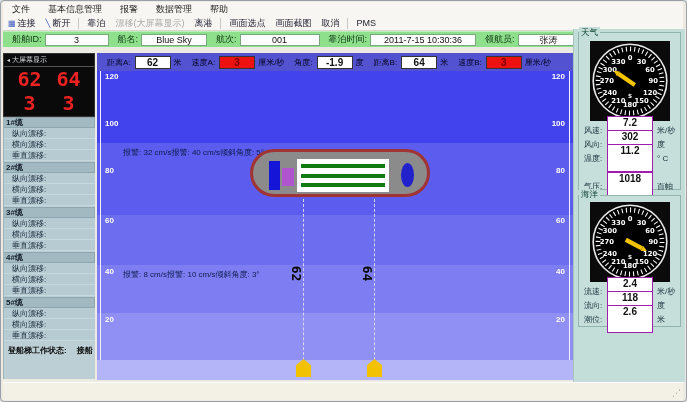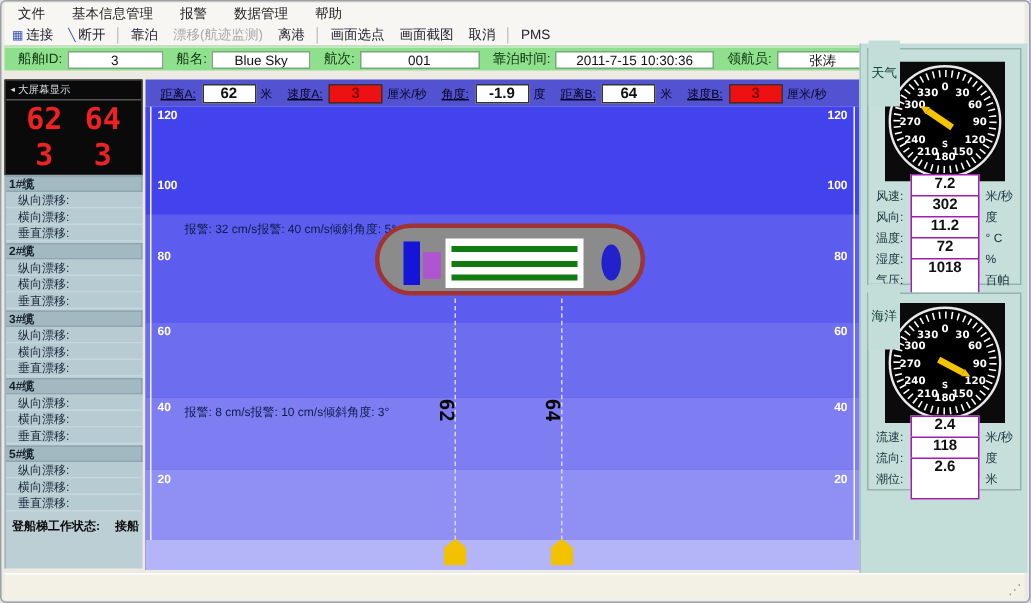--- a/index.html
+++ b/index.html
@@ -29,21 +29,21 @@
   
   .sidebar{left:2px;top:116px;width:92px;height:262px;background:#bccfd5;border-left:1px solid #9fb2b8;}
   .grp{height:45px;}
   .grp-h{height:11px;background:#a3b9c1;border:1px solid #8ea6af;border-left:none;font-size:8px;line-height:10px;padding-left:2px;color:#15202c;font-weight:bold;}
   .grp-i{height:11px;font-size:8px;line-height:11px;padding-left:8px;color:#1a2a3a;background:#b7cbd2;border-bottom:1px solid #c7d8dd;}
   .gangway{margin-top:3px;font-size:8px;font-weight:bold;color:#0a0a0a;padding-left:4px;}
   .gangway b{margin-left:10px;}
 
   
   .params{left:96px;top:52px;width:476px;height:18px;background:#5353d2;display:flex;align-items:center;font-size:8px;color:#04041e;}
-  .p-label{margin-left:10px;margin-right:4px;text-decoration:underline;}
+  .p-label{margin-left:10px;margin-right:4px;}
   .p-box{width:36px;height:13px;background:#fff;border:1px solid #333;font-size:10px;font-weight:bold;text-align:center;line-height:12px;color:#111;}
   .p-box.alarm{background:#ee1111;color:#7a0000;}
   .p-unit{margin-left:3px;}
 
   
   .chart{left:96px;top:70px;width:476px;height:309px;overflow:hidden;background:#4343ed;}
   .band{position:absolute;left:0;right:0;}
   .axisline{position:absolute;top:0;bottom:20px;width:1px;background:#f2f2f2;}
   .axlbl{position:absolute;color:#fff;font-size:8px;font-weight:bold;}
   .alarmrow{position:absolute;left:26px;display:flex;font-size:8px;color:#0d1c4a;white-space:nowrap;}
@@ -52,21 +52,21 @@
   .ship-purple{position:absolute;left:29px;top:16px;width:12px;height:18px;background:#b055d0;}
   .ship-hold{position:absolute;left:44px;top:7px;width:92px;height:33px;background:#fff;display:flex;flex-direction:column;justify-content:space-evenly;padding:0 4px;}
   .ship-bar{height:4px;background:#117a11;}
   .ship-ell{position:absolute;right:13px;top:11px;width:13px;height:24px;background:#2222cc;border-radius:50%;}
   .vdash{position:absolute;top:128px;height:166px;width:0;border-left:1px dashed #d6d6ee;}
   .vlbl{position:absolute;top:195px;font-size:13px;font-weight:bold;color:#0a0a0a;transform:rotate(90deg);font-family:"DejaVu Sans Mono",monospace;}
   .marker{position:absolute;top:288px;width:15px;height:18px;background:#f2c200;clip-path:polygon(50% 0,100% 35%,100% 100%,0 100%,0 35%);}
 
   
   .rpanel{left:572px;top:28px;width:112px;height:353px;background:#c3ddd9;border-left:1px solid #a8c4c0;font-size:8px;color:#15303a;}
-  .gcap{position:absolute;left:5px;font-size:8.5px;color:#143;background:#c3ddd9;padding:16px 2px;z-index:2;}
+  .gcap{position:absolute;left:5px;font-size:8.5px;color:#143;background:#c3ddd9;padding:0 2px;z-index:2;}
   .gbox{position:absolute;left:4px;right:4px;border:1px solid #93b3af;background:#c6dfdb;}
   .gauge{position:absolute;left:11px;width:80px;height:80px;}
   .vrow{position:absolute;left:0;right:0;height:14px;display:flex;align-items:center;}
   .v-label{width:28px;text-align:left;padding-left:5px;}
   .v-box{width:46px;height:28px;background:#fff;border:1px solid #a21caf;font-size:10px;font-weight:bold;color:#111;text-align:center;line-height:11px;}
   .v-unit{padding-left:4px;}
 
   
   .statusbar{left:2px;top:381px;right:3px;height:18px;background:#f3f1e6;border-top:1px solid #fff;}
   .grip{position:absolute;right:2px;bottom:2px;font-size:9px;color:#999;}
@@ -88,21 +88,21 @@
     <span class="tb-btn">
         <span class="tb-ic">▦</span>
         <span>连接</span>
       </span>
     <span class="tb-btn">
         <span class="tb-ic">╲</span>
         <span>断开</span>
       </span>
     <span class="tb-sep"></span>
     <span class="tb-btn">靠泊</span>
-    <span class="tb-btn tb-disabled">漂移(航迹监测)</span>
+    <span class="tb-btn tb-disabled">漂移(大屏幕显示)</span>
     <span class="tb-btn">离港</span>
     <span class="tb-sep"></span>
     <span class="tb-btn">画面选点</span>
     <span class="tb-btn">画面截图</span>
     <span class="tb-btn">取消</span>
     <span class="tb-sep"></span>
     <span class="tb-btn">PMS</span>
   </div>
 
   <div class="abs infobar">
@@ -274,25 +274,20 @@
       <div class="vrow" style="top:104px">
           <span class="v-label">风向:</span>
           <span class="v-box">302</span>
           <span class="v-unit">度</span>
         </div>
       <div class="vrow" style="top:118px">
           <span class="v-label">温度:</span>
           <span class="v-box">11.2</span>
           <span class="v-unit">° C</span>
         </div>
-      <div class="vrow" style="top:132px">
-          <span class="v-label">湿度:</span>
-          <span class="v-box">72</span>
-          <span class="v-unit">%</span>
-        </div>
       <div class="vrow" style="top:146px">
           <span class="v-label">气压:</span>
           <span class="v-box">1018</span>
           <span class="v-unit">百帕</span>
         </div>
     </div>
 
     <span class="gcap" style="top:160px">海洋</span>
     <div class="gbox" style="top:166px;height:132px">
       <svg class="gauge" style="top:6px" viewBox="0 0 100 100">

